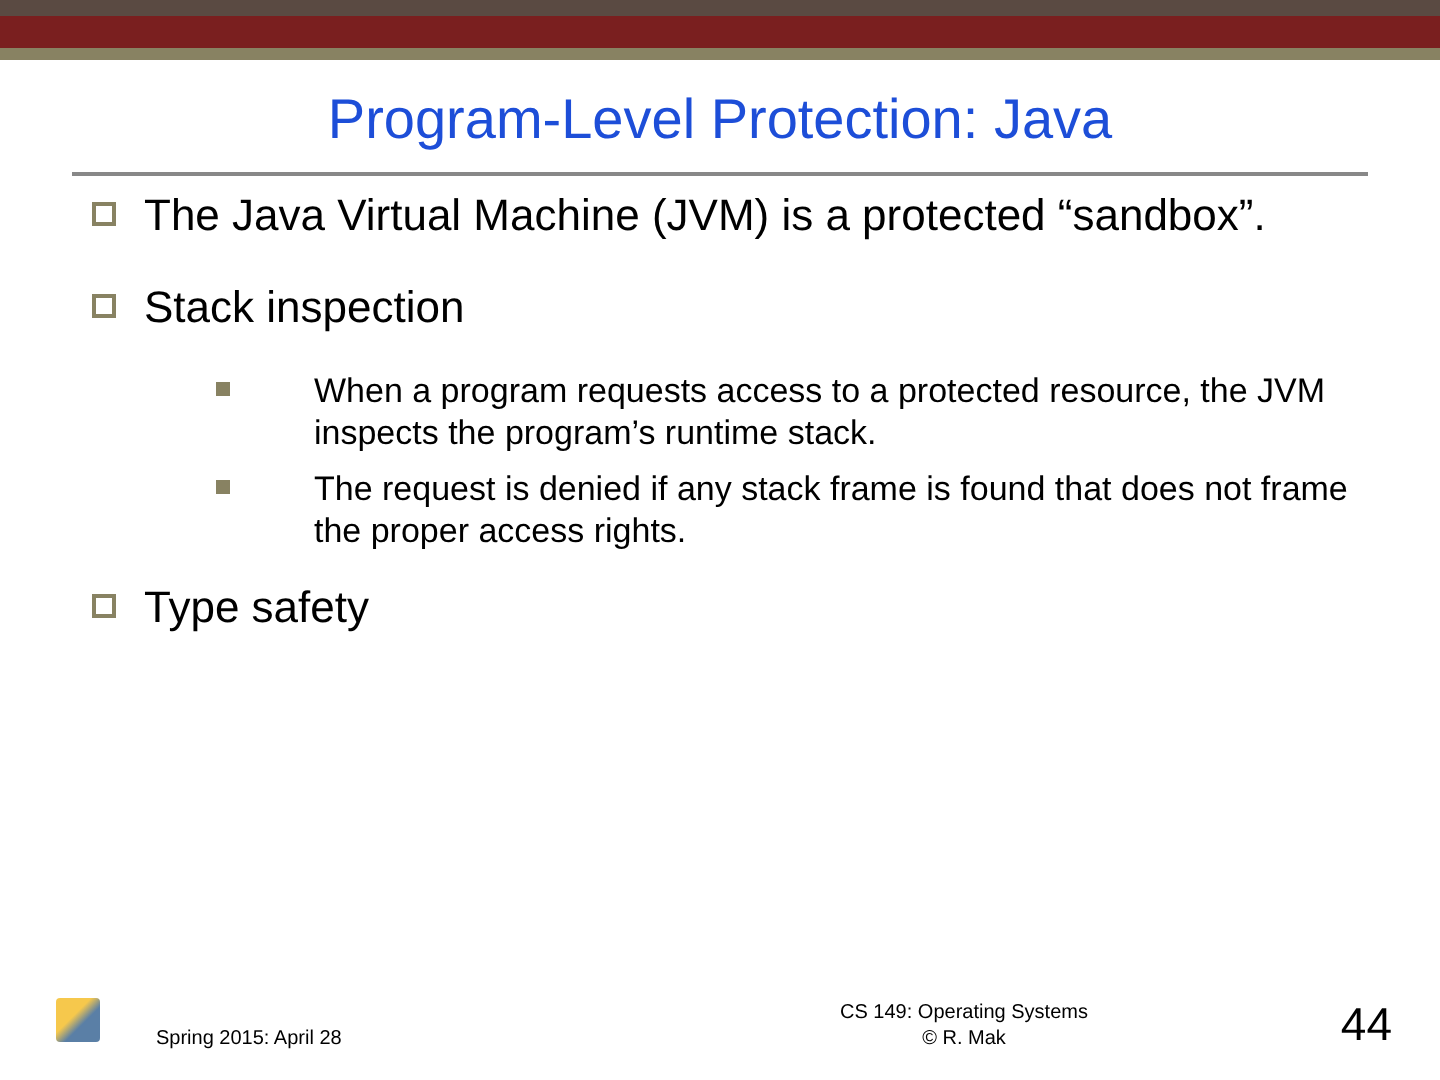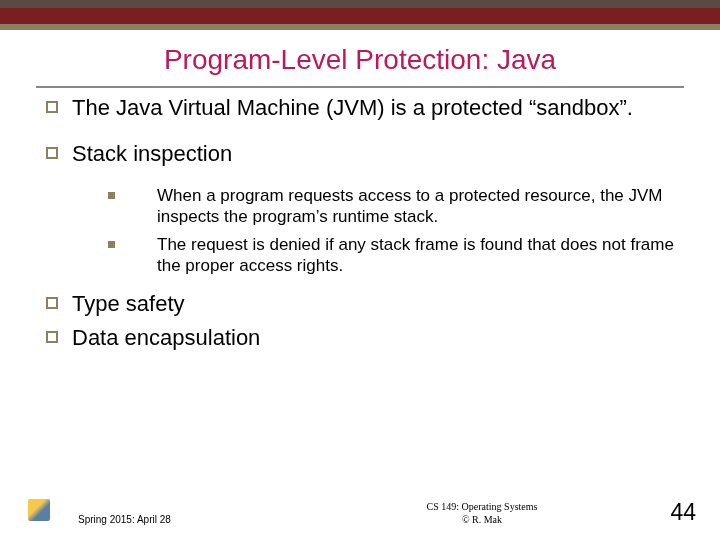--- a/index.html
+++ b/index.html
@@ -3,38 +3,38 @@
 <meta charset="utf-8">
 <style>
   * { box-sizing: border-box; margin: 0; padding: 0; }
   html, body { width: 720px; height: 540px; font-family: Arial, Helvetica, sans-serif; background: #fff; }
   .slide { width: 720px; height: 540px; position: relative; display: flex; flex-direction: column; }
   .topbar { width: 100%; }
   .bar-dark { background: #5a4a42; height: 8px; }
   .bar-maroon { background: #7a1f1f; height: 16px; }
   .bar-olive { background: #888262; height: 6px; }
   .rule { height: 2px; background: #888; margin: 0 36px 0 36px; }
-  .title { font-size: 28px; color: #be185d; text-align: center; padding: 14px 0 10px 0; font-weight: 400; }
+  .title { font-size: 28px; color: #1d4ed8; text-align: center; padding: 14px 0 10px 0; font-weight: 400; }
   .body { flex: 1; padding: 6px 28px 0 28px; }
   .b1 { display: flex; margin-bottom: 18px; }
   .b1 .mk { width: 44px; text-align: left; padding-left: 18px; }
   .sq { display: inline-block; width: 12px; height: 12px; border: 2px solid #888262; margin-top: 7px; }
   .b1 .tx { flex: 1; font-size: 22px; line-height: 1.25; }
   .b1.tight { margin-bottom: 6px; }
   .sub { margin-left: 74px; margin-top: 10px; margin-bottom: 14px; }
   .b2 { display: flex; margin-bottom: 6px; }
   .b2 .mk { width: 36px; text-align: left; padding-left: 6px; }
   .ssq { display: inline-block; width: 7px; height: 7px; background: #888262; margin-top: 6px; }
   .b2 .tx { flex: 1; font-size: 17px; line-height: 1.25; margin-left: 19px; }
   .footer { position: absolute; bottom: 14px; left: 0; right: 0; display: flex; align-items: flex-end; padding: 0 24px 0 28px; }
   .logo { width: 40px; height: 32px; margin-right: 10px; display: flex; align-items: center; }
   .logo-sq { width: 22px; height: 22px; background: linear-gradient(135deg,#f6c84c 40%,#5a7fa6 60%); border-radius: 2px; }
   .ft { font-size: 10px; line-height: 1.3; }
   .ft-left { flex: 0 0 230px; }
-  .ft-mid { flex: 1; text-align: center; font-family: Liberation Serif, serif; }
+  .ft-mid { flex: 1; text-align: center; }
   .pg { font-size: 23px; color: #000; width: 40px; text-align: right; }
 </style>
 </head>
 <body>
 
 <div class="slide">
   <div class="topbar">
     <div class="bar-dark"></div>
     <div class="bar-maroon"></div>
     <div class="bar-olive"></div>
@@ -64,24 +64,20 @@
         <div class="mk"><span class="ssq"></span></div>
         <div class="tx">The request is denied if any stack frame is found that does not frame the proper access rights.</div>
       </div>
     </div>
 
     <div class="b1 tight">
       <div class="mk"><span class="sq"></span></div>
       <div class="tx">Type safety</div>
     </div>
 
-    <div class="b1 tight">
-      <div class="mk"><span class="sq"></span></div>
-      <div class="tx">Data encapsulation</div>
-    </div>
 
   </div>
 
   <div class="footer">
     <div class="logo">
       <div class="logo-sq"></div>
     </div>
     <div class="ft ft-left">
       <div>Spring 2015: April 28</div>
     </div>

